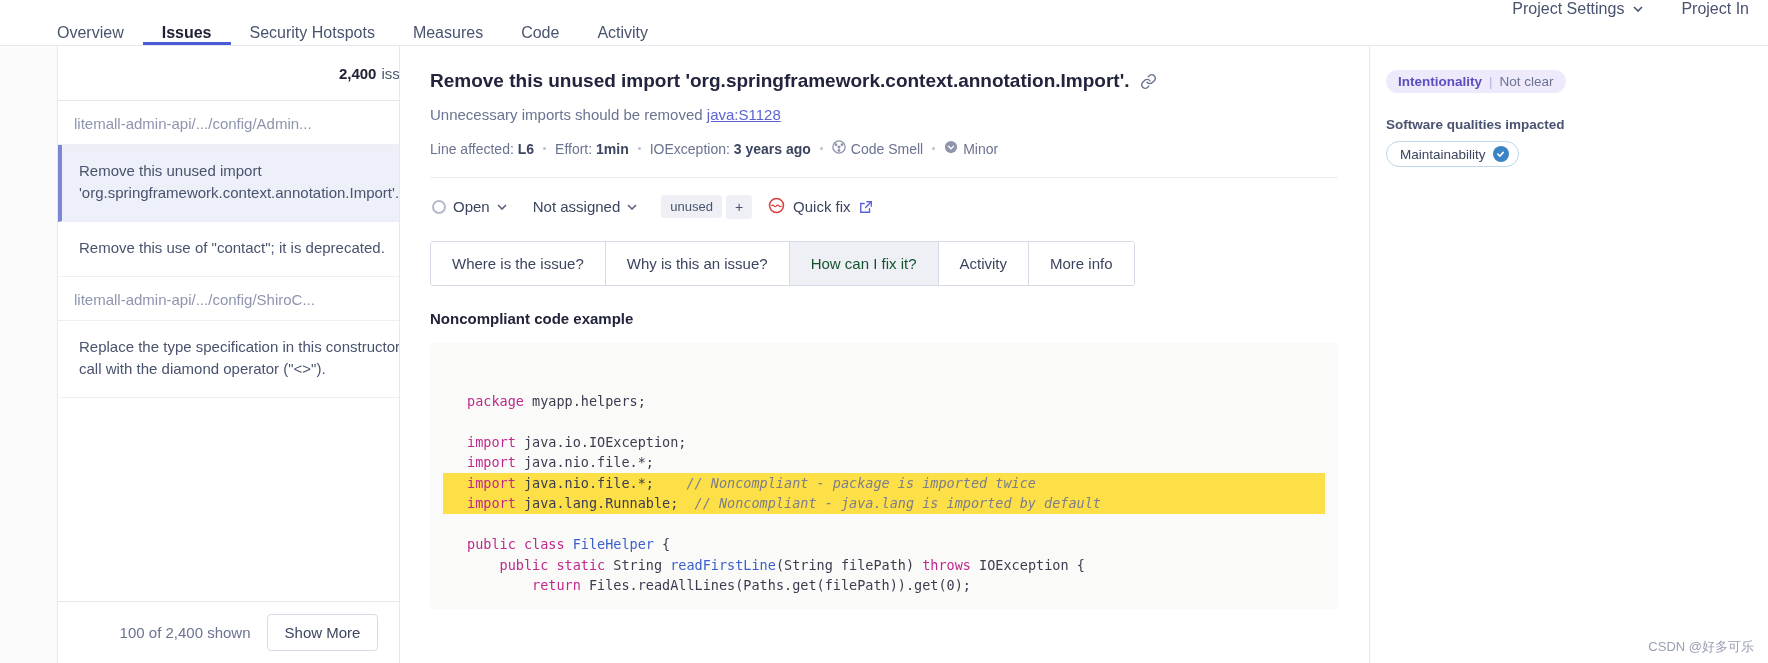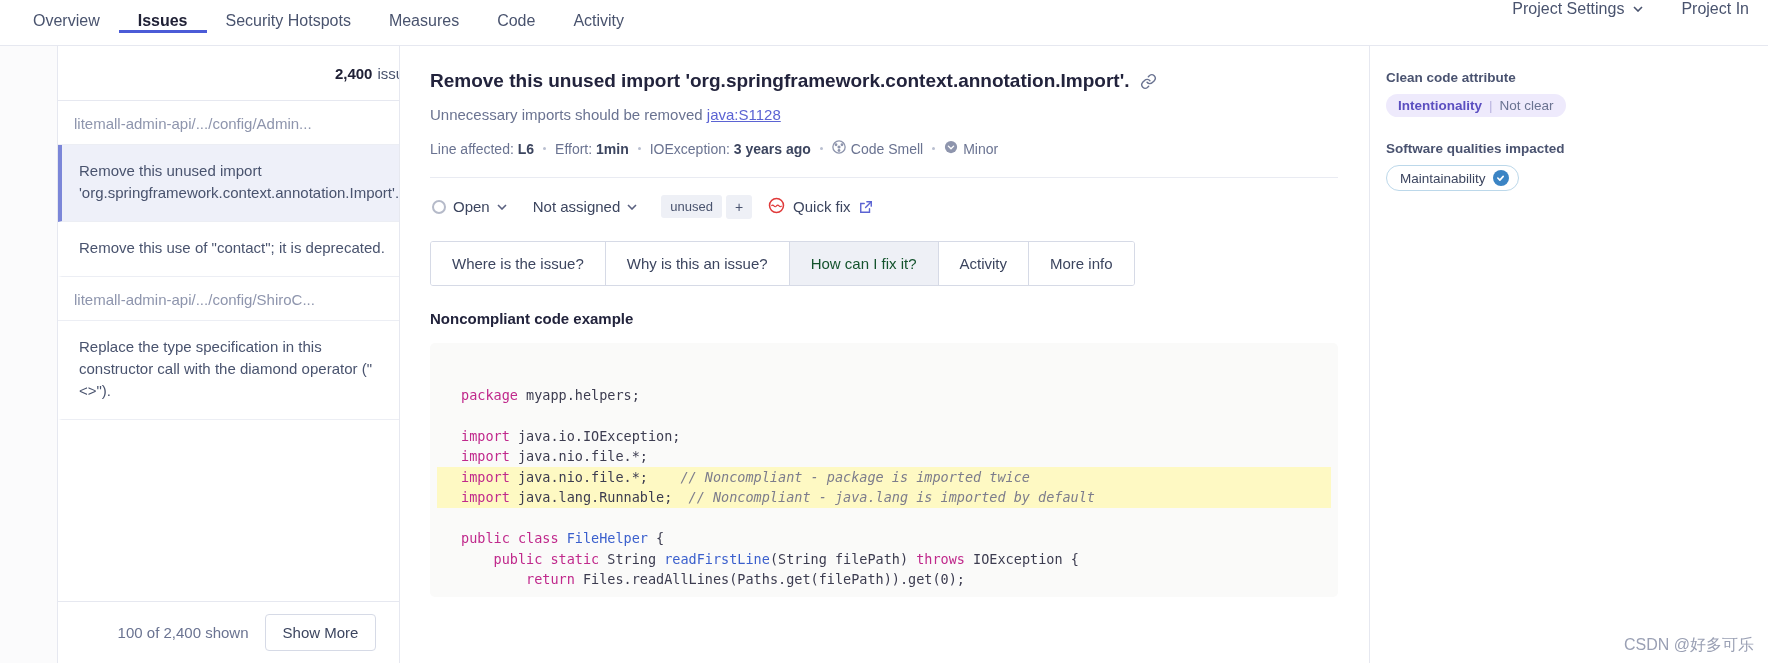--- a/index.html
+++ b/index.html
@@ -12,41 +12,41 @@
   }
   .app { position: relative; width: 1768px; height: 663px; }
 
   
   .topnav {
     position: absolute; top: 0; left: 0; width: 1768px; height: 46px;
     background: #ffffff;
     border-bottom: 1px solid #e6e8f0;
     display: flex; align-items: stretch;
   }
-  .nav-left { display: flex; align-items: center; padding-left: 14px; }
+  .nav-left { display: flex; align-items: flex-end; padding-left: 14px; margin-left: 24px; }
   .nav-right { display: flex; align-items: flex-start; margin-left: auto; padding-right: 0px; }
   .nav-item {
     display: flex; align-items: center; padding: 0 19px;
     font-size: 16px; color: #49536e; cursor: pointer;
     border-bottom: 3px solid transparent;
     white-space: nowrap;
   }
   .nav-item.active {
     color: #202136; font-weight: bold;
     border-bottom-color: #4b5bd7;
   }
   .nav-item .chev { margin-left: 9px; display:inline-block; }
   .chev svg { display:block; }
 
   
   .sidebar {
     position: absolute; top: 46px; left: 57px; width: 385px; height: 617px;
     background: #ffffff;
     border-left: 1px solid #e6e8f0;
-    border-right: 6px solid #a16207;
+    border-right: 2px solid #a16207;
     display: flex; flex-direction: column;
   }
   .sidebar-header {
     height: 55px; flex: 0 0 55px;
     display: flex; align-items: center; justify-content: flex-end;
     padding-right: 16px;
     border-bottom: 1px solid #e6e8f0;
     font-size: 15px; color: #49536e;
   }
   .sidebar-header b { color: #202136; font-weight: bold; }
@@ -190,24 +190,24 @@
   .code-wrap {
     margin: 16px 30px 0 30px;
     background: #fafaf9;
     border-radius: 5px;
     overflow: hidden;
     padding: 14px 0 0 0;
   }
   pre.code {
     font-family: "DejaVu Sans Mono", monospace;
     font-size: 13.5px; line-height: 20.5px;
-    color: #3c3c50; margin: 7px;
+    color: #3c3c50; margin: 13px;
   }
   .cl { display: block; padding: 0 24px; white-space: pre; }
-  .cl.hl { background: #fef9c3; }
+  .cl.hl { background: #fde047; }
   .kw { color: #c0298c; }
   .cm { color: #7d7d8c; font-style: italic; }
   .ty { color: #3a5fcd; }
   .fn { color: #3a5fcd; }
 
   
   .rail {
     position: absolute; top: 46px; left: 1369px; width: 399px; height: 617px;
     background: #ffffff;
     border-left: 1px solid #e6e8f0;
@@ -232,21 +232,21 @@
   }
   .qual-badge {
     width: 16px; height: 16px; border-radius: 50%;
     background: #3b84c4; color: #fff; font-size: 10px;
     display: inline-flex; align-items: center; justify-content: center;
   }
 
   
   .watermark {
     position: absolute; right: 14px; bottom: 7px;
-    font-size: 16px; color: #9aa0b4;
+    font-size: 13px; color: #9aa0b4;
   }
 
   
   .gutter {
     position: absolute; top: 46px; left: 0; width: 57px; height: 617px;
     background: #fbfbfc;
   }
 </style>
 </head>
 <body>
@@ -429,21 +429,20 @@
       </div>
 
     <div class="section-title">Noncompliant code example</div>
 
     <div class="code-wrap">
       <pre class="code" id="code-block"><span class="cl">&nbsp;</span><span class="cl"><span class="kw">package</span><span> myapp.helpers;</span></span><span class="cl">&nbsp;</span><span class="cl"><span class="kw">import</span><span> java.io.IOException;</span></span><span class="cl"><span class="kw">import</span><span> java.nio.file.*;</span></span><span class="cl hl"><span class="kw">import</span><span> java.nio.file.*;    </span><span class="cm">// Noncompliant - package is imported twice</span></span><span class="cl hl"><span class="kw">import</span><span> java.lang.Runnable;  </span><span class="cm">// Noncompliant - java.lang is imported by default</span></span><span class="cl">&nbsp;</span><span class="cl"><span class="kw">public class</span><span> </span><span class="ty">FileHelper</span><span> {</span></span><span class="cl"><span>    </span><span class="kw">public static</span><span> String </span><span class="fn">readFirstLine</span><span>(String filePath) </span><span class="kw">throws</span><span> IOException {</span></span><span class="cl"><span>        </span><span class="kw">return</span><span> Files.readAllLines(Paths.get(filePath)).get(</span><span>0</span><span>);</span></span></pre>
     </div>
   </div>
 
   <div class="rail">
-    <div class="rail-label">Clean code attribute</div>
     <div class="attr-chip">
       <b>Intentionality</b>
       <span class="attr-divider">|</span>
       <span class="plain">Not clear</span>
     </div>
     <div class="rail-gap"></div>
     <div class="rail-label">Software qualities impacted</div>
     <div class="qual-chip">
       <span>Maintainability</span>
       <span class="qual-badge">

